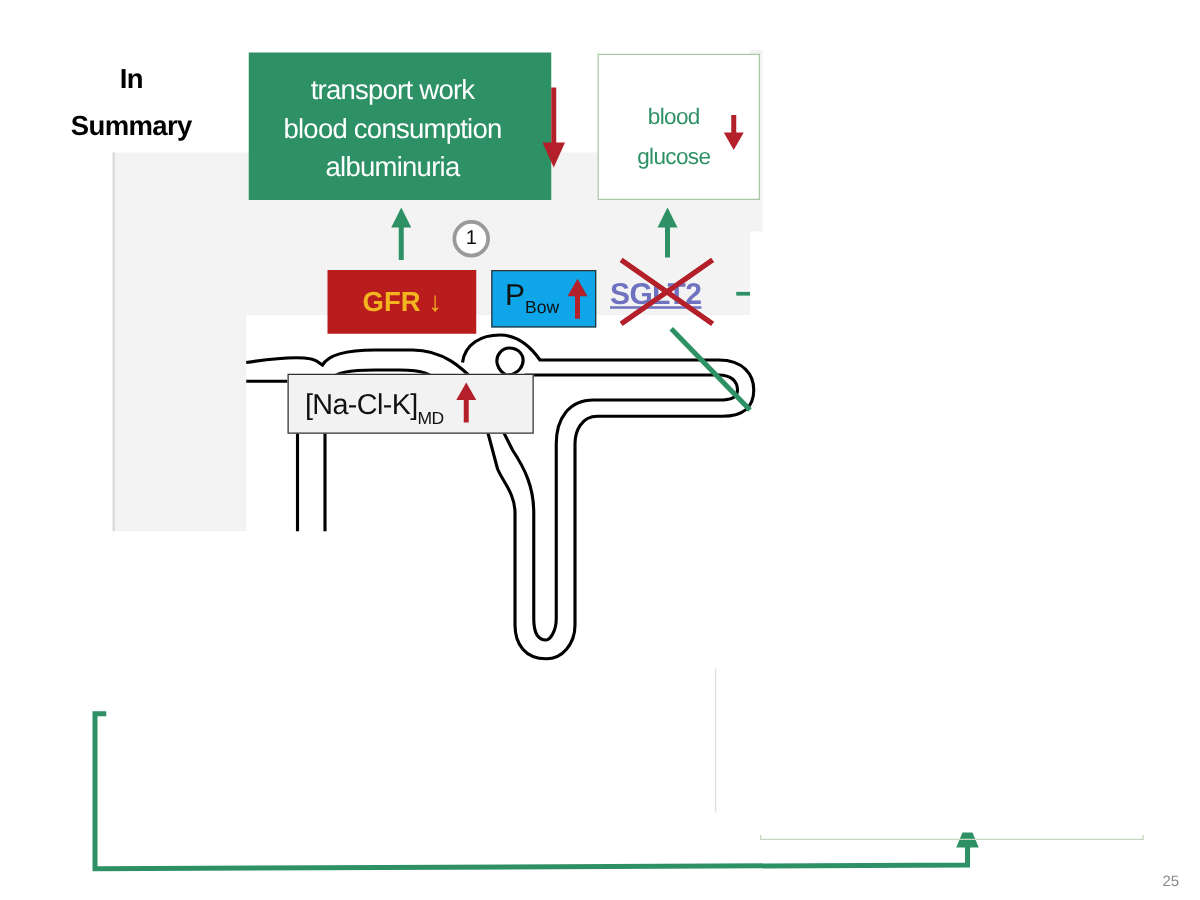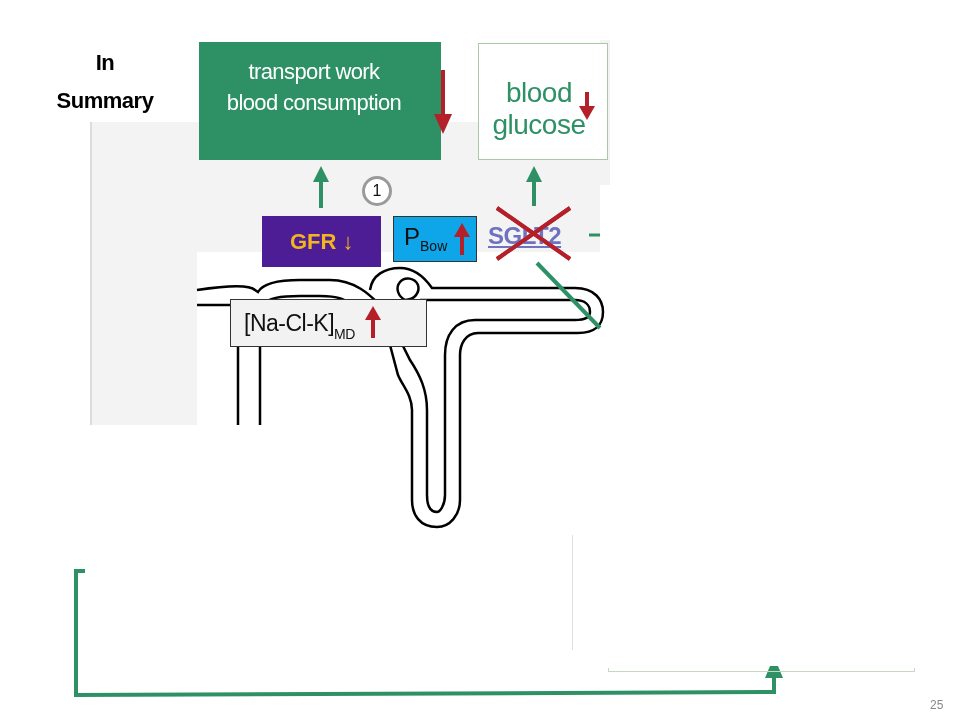--- a/index.html
+++ b/index.html
@@ -33,25 +33,25 @@
     #effects-text {
       left: 0; top: 14px; width: 230px; text-align: center;
       font-size: 22px; line-height: 31px; letter-spacing: -0.6px;
     }
     #glucose-box {
       left: 478px; top: 43px; width: 128px; height: 115px;
       background: #fff; border: 1px solid #a9c9a4;
     }
     #glucose-text {
       left: 10px; top: 33px; width: 100px; text-align: center;
-      color: #2e9165; font-size: 28px; line-height: 32px; letter-spacing: -0.5px;
+      color: #2e9165; font-size: 18px; line-height: 32px; letter-spacing: -0.5px;
     }
     #gfr-box {
       left: 262px; top: 216px; width: 119px; height: 51px;
-      background: #4c1d95;
+      background: #b91c1c;
     }
     #gfr-text {
       left: 28px; top: 13px; color: #f2b51f; font-weight: bold; font-size: 22px;
     }
     #pbow-box {
       left: 393px; top: 216px; width: 82px; height: 44px;
       background: #0ea5e9; border: 1px solid #333;
     }
     #pbow-text { left: 10px; top: 6px; font-size: 24px; color: #111; }
     #pbow-sub { font-size: 14px; vertical-align: -6px; }
@@ -125,20 +125,21 @@
   </g>
 </svg>
 
 <div class="abs" id="white-mask"></div>
 <div class="abs" id="bracket-line"></div>
 
 <div class="abs" id="effects-box">
   <div class="abs" id="effects-text">
     <div>transport work</div>
     <div>blood consumption</div>
+    <div>albuminuria</div>
   </div>
   <svg width="266" height="118">
     <line x1="244" y1="28" x2="244" y2="78" stroke="#b3202a" stroke-width="4"></line>
     <polygon points="235,72 253,72 244,92" fill="#b3202a"></polygon>
   </svg>
 </div>
 
 <div class="abs" id="glucose-box">
   <div class="abs" id="glucose-text">
     <div>blood</div>

